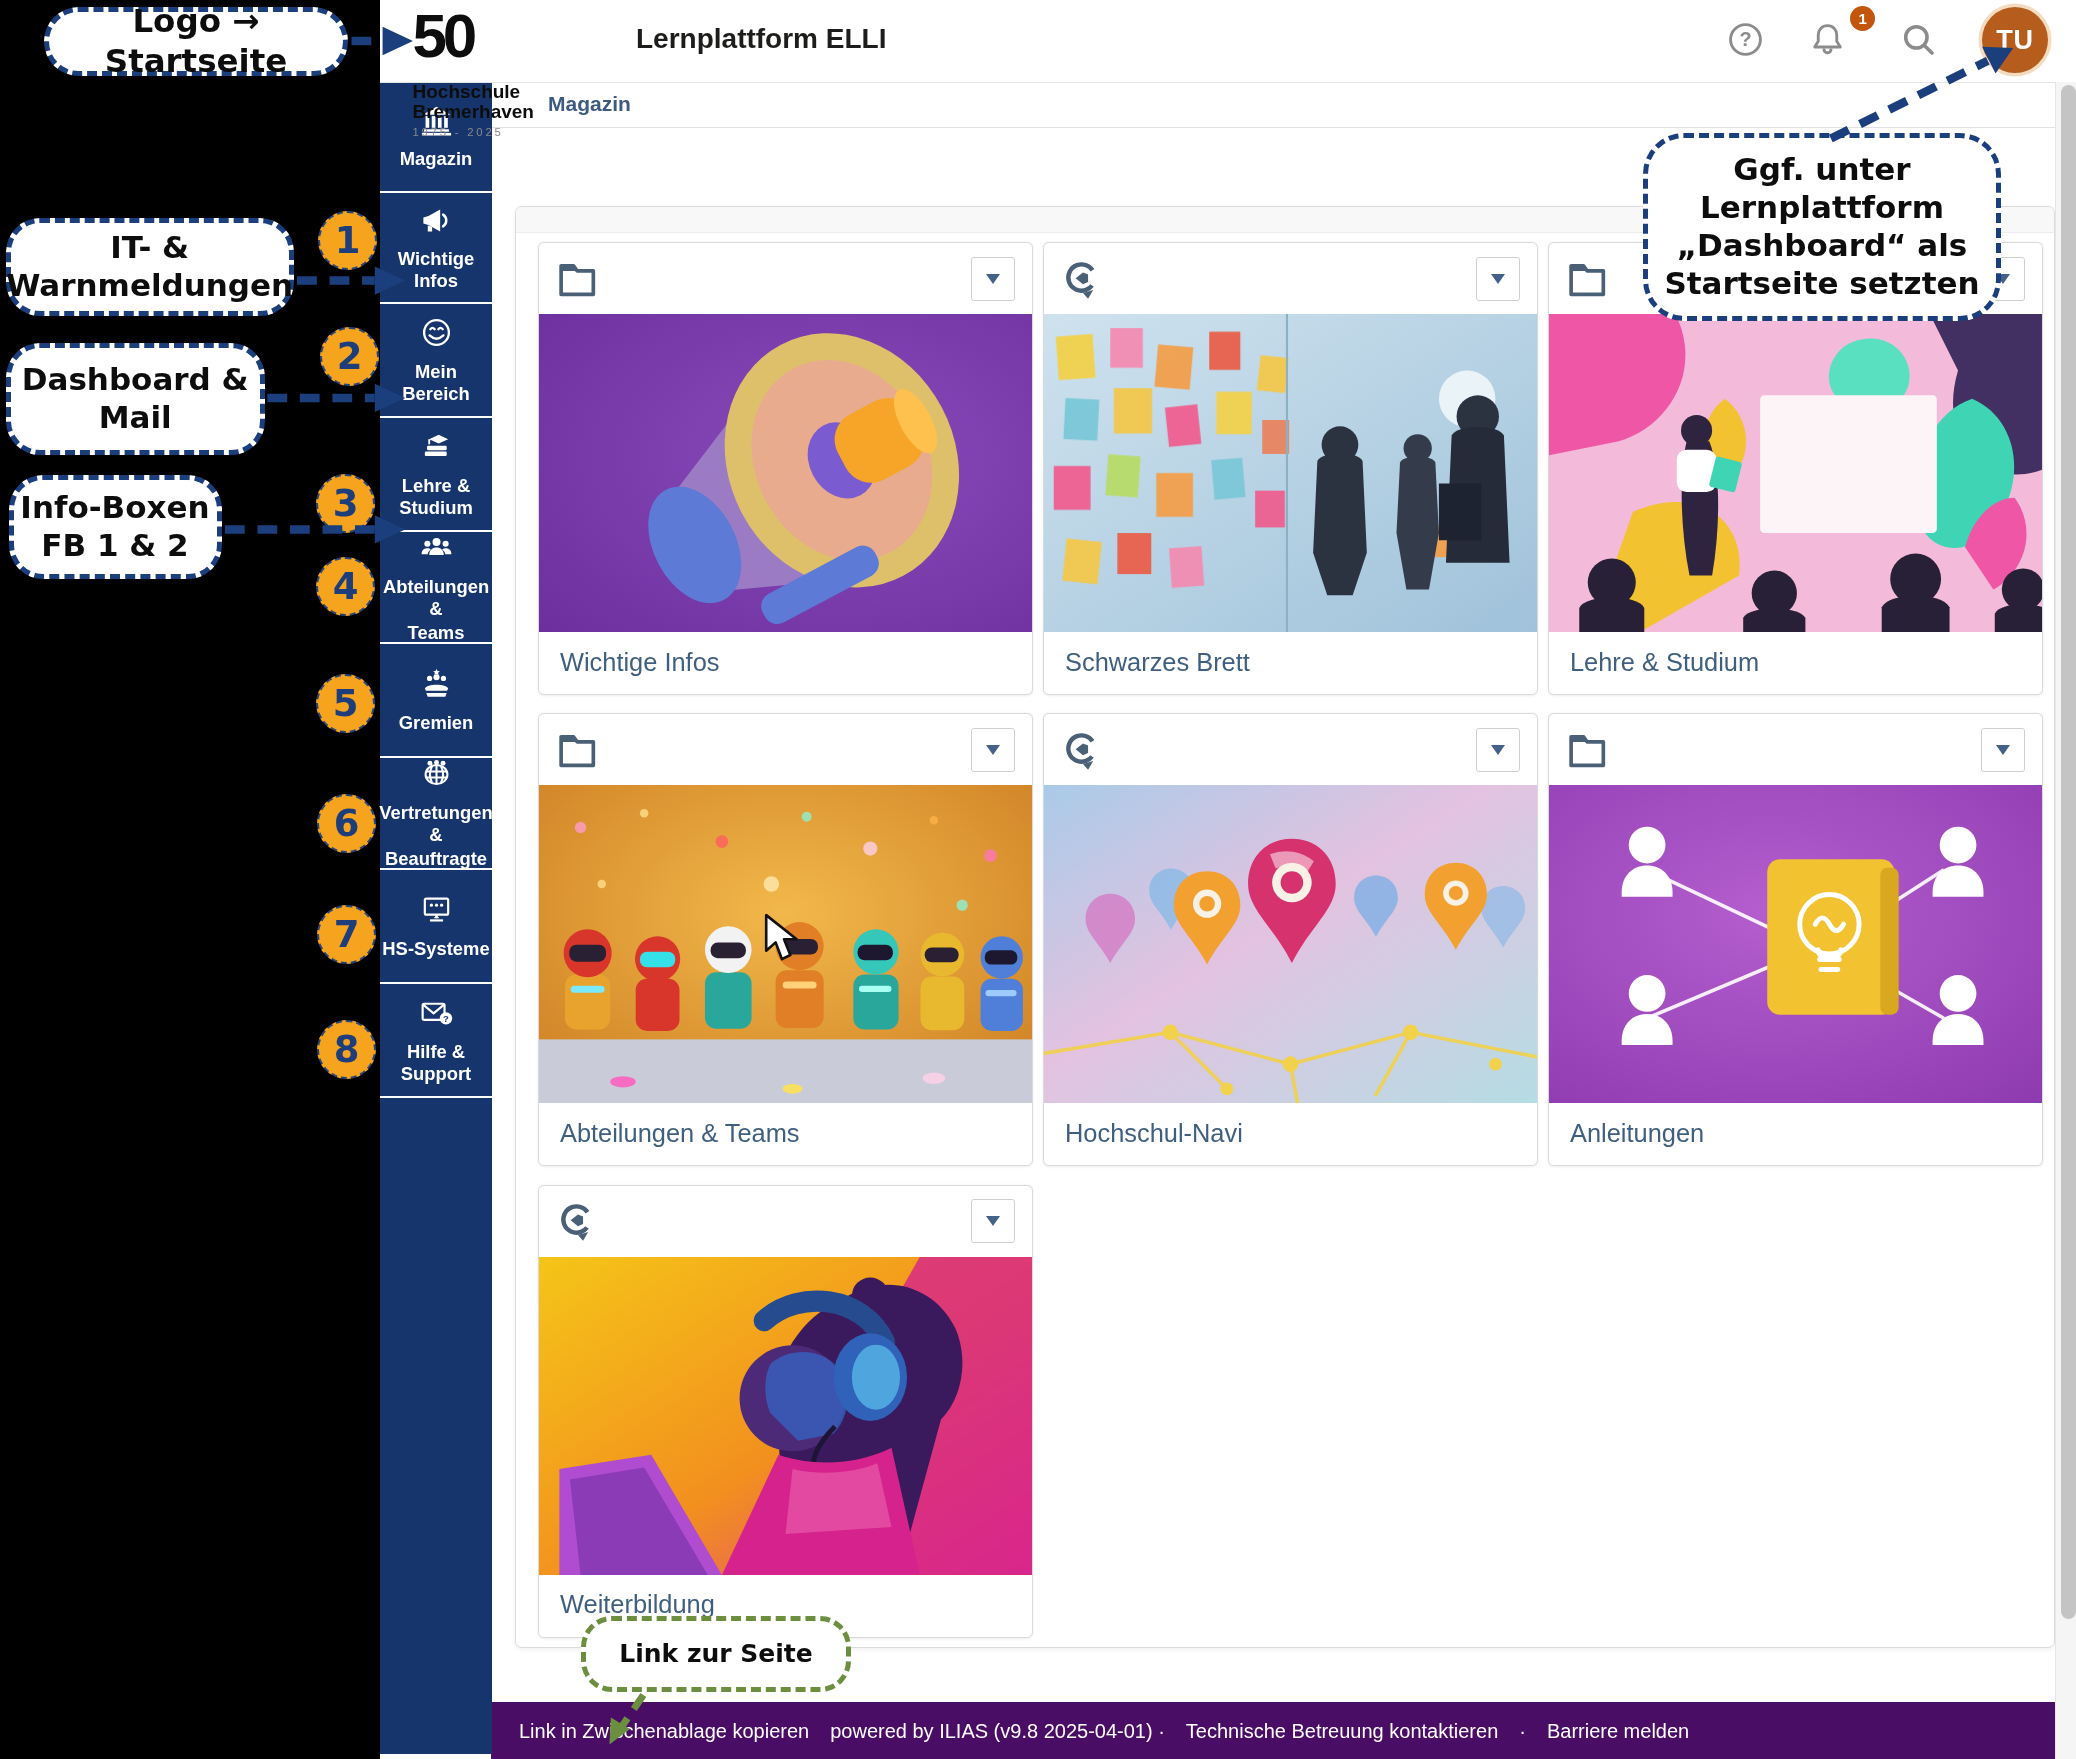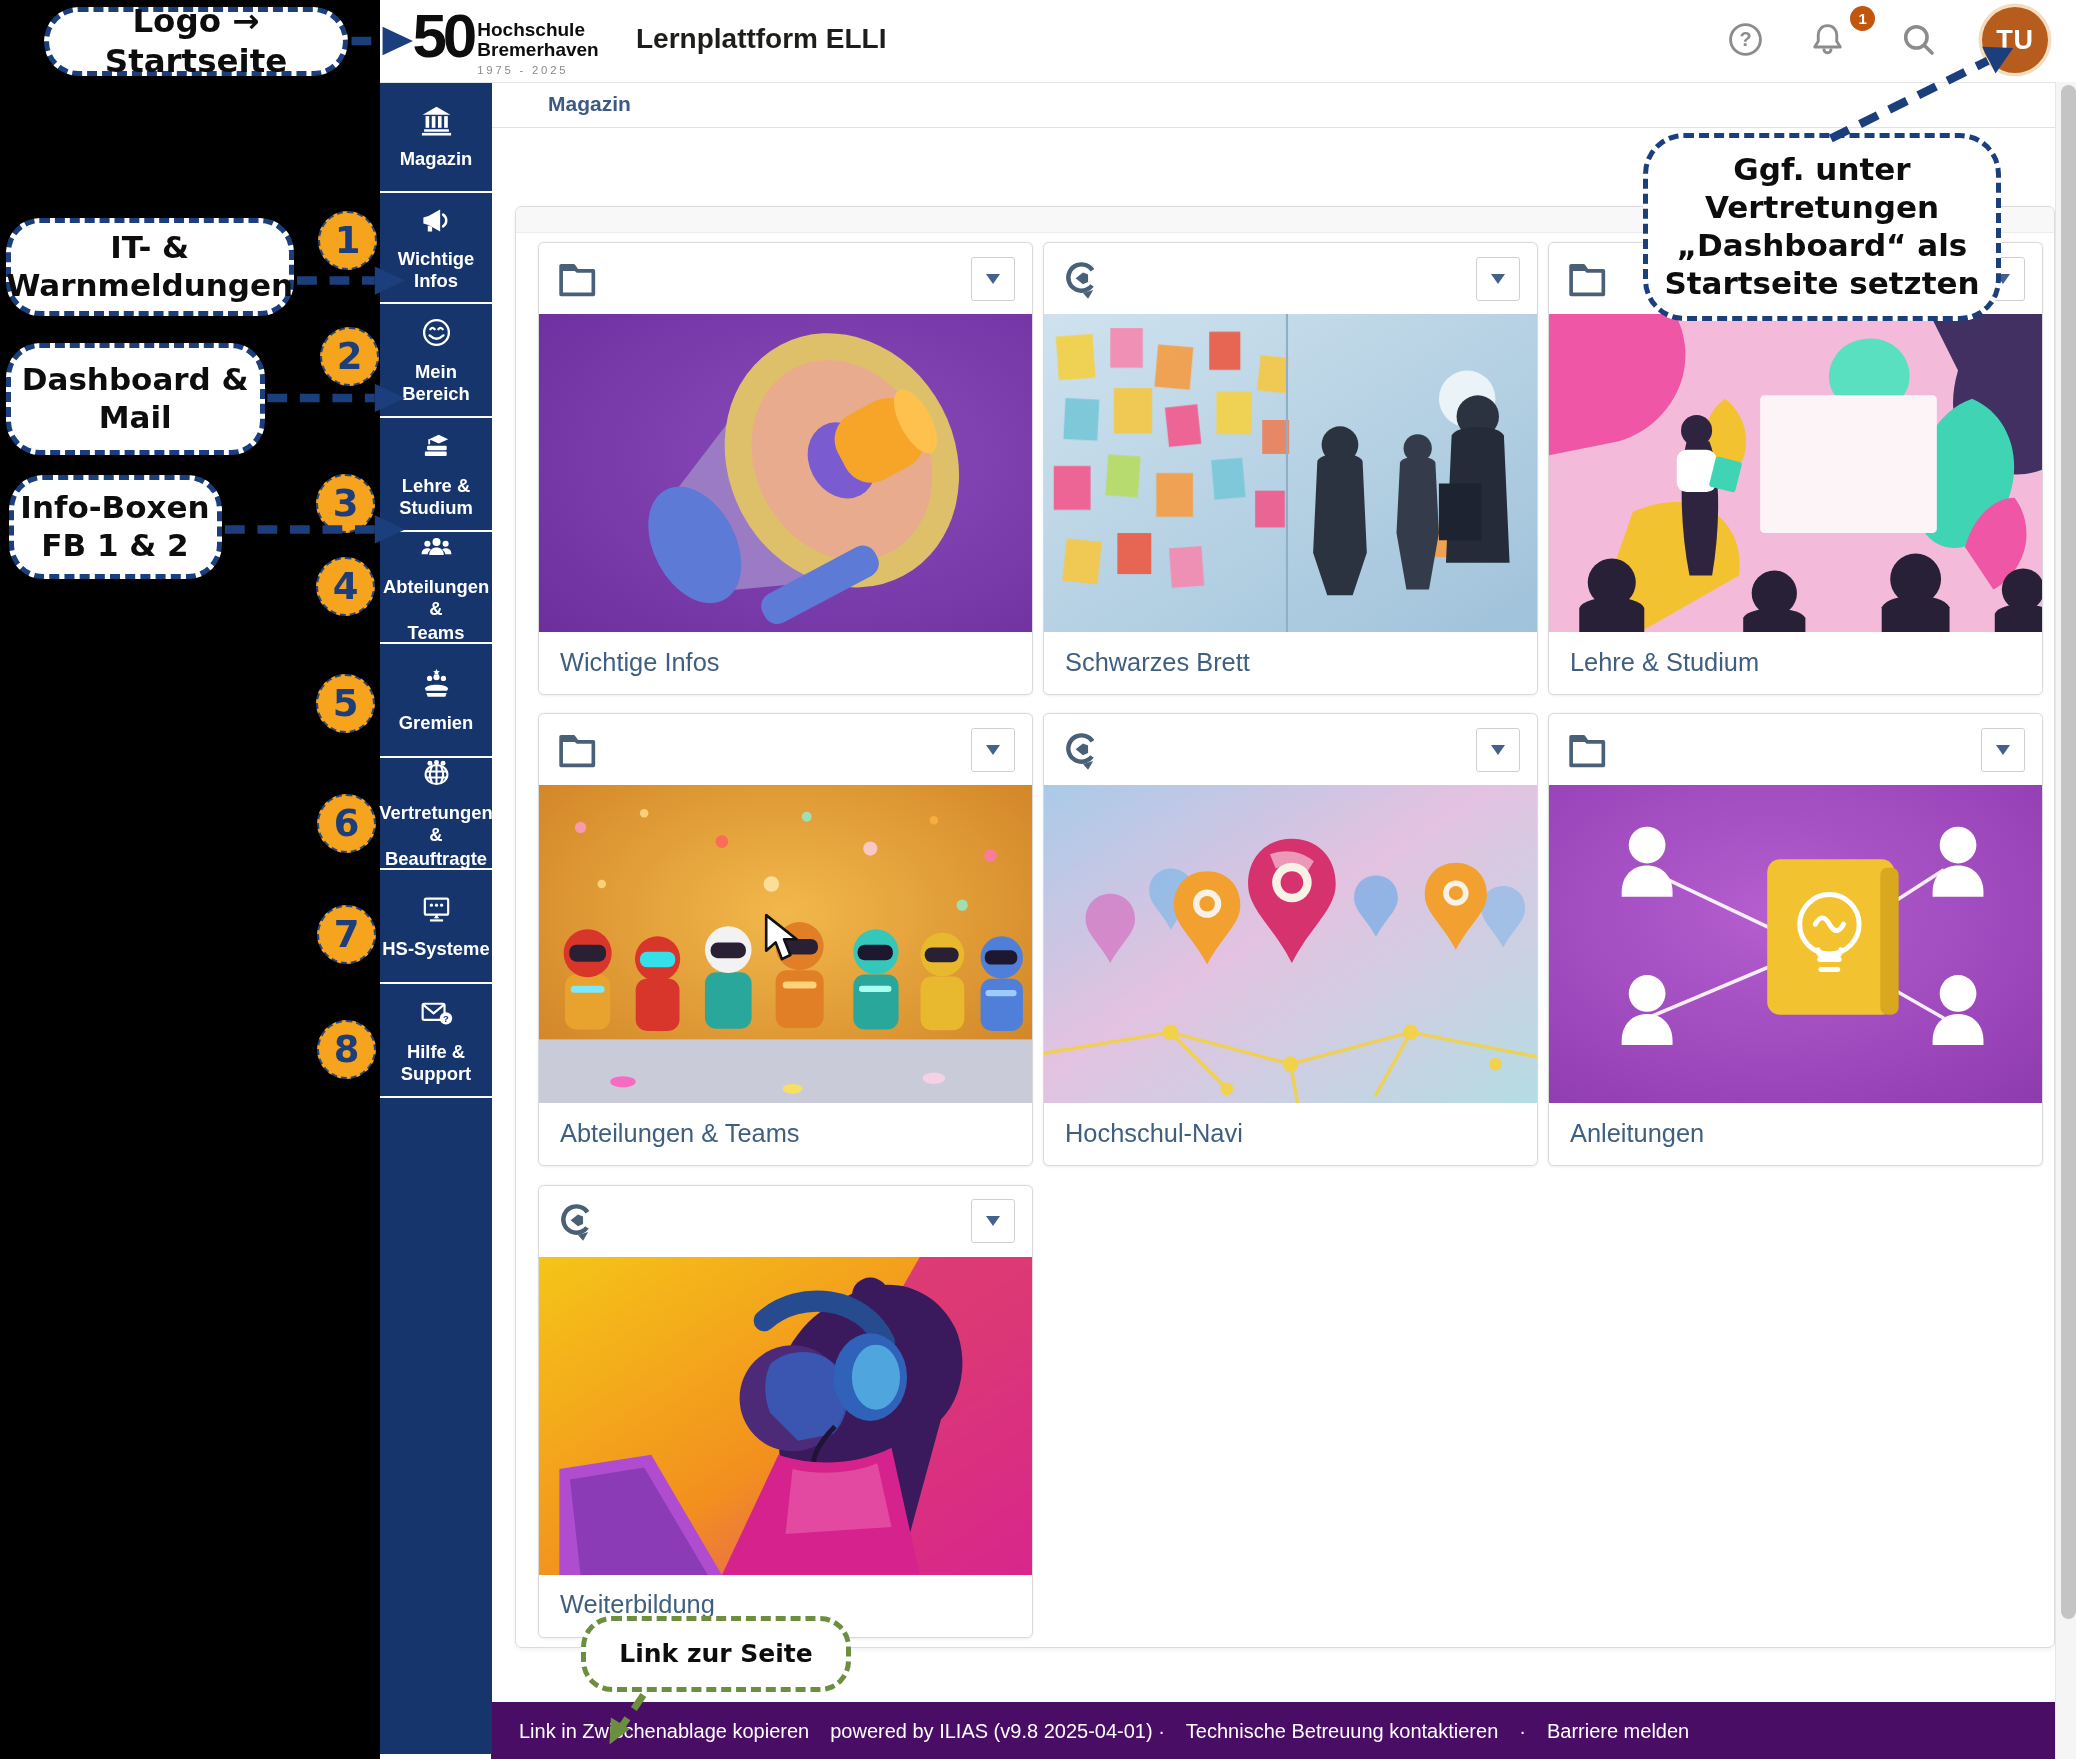--- a/index.html
+++ b/index.html
@@ -5,21 +5,21 @@
   html,body{margin:0;padding:0;}
   body{
     position:relative;width:2077px;height:1760px;overflow:hidden;
     background:#000;font-family:"Liberation Sans",sans-serif;
   }
   .abs{position:absolute;}
   
   .page{left:380px;top:0;width:1697px;height:1760px;background:#fff;}
   
   .header{left:380px;top:0;width:1697px;height:82px;background:#fff;border-bottom:1.4px solid #e5e5e5;z-index:5;}
-  .logo{left:32.5px;top:7px;display:flex;align-items:flex-start;gap:4.2px;color:#111;cursor:pointer;}
+  .logo{left:32.5px;top:7px;display:flex;align-items:flex-start;gap:4.2px;color:#111;cursor:pointer;flex-direction:column;}
   .logo-num{font-size:62px;font-weight:900;line-height:58px;letter-spacing:-4.2px;color:#0d0d0d;}
   .logo-txt{display:flex;flex-direction:column;margin-top:12.7px;}
   .logo-name{font-size:19px;font-weight:800;line-height:20.5px;color:#0d0d0d;}
   .logo-years{font-size:11.3px;letter-spacing:2.8px;color:#8a8a8a;margin-top:3.5px;}
   .app-title{left:256px;top:22.6px;font-size:28px;font-weight:700;color:#1d1d1b;}
   .hicon{width:37px;height:37px;color:#8c8c8c;cursor:pointer;}
   .help-ic{left:1347px;top:21px;}
   .bell-ic{left:1429px;top:20px;}
   .badge{left:1470px;top:5.7px;width:25.4px;height:25.4px;border-radius:50%;background:#c2560d;color:#fff;
     font-size:15px;font-weight:700;display:flex;align-items:center;justify-content:center;z-index:6;}
@@ -620,21 +620,21 @@
 <div class="abs co co-dash anno">
   <div>Dashboard &amp;</div>
   <div>Mail</div>
 </div>
 <div class="abs co co-info anno">
   <div>Info-Boxen</div>
   <div>FB 1 &amp; 2</div>
 </div>
 <div class="abs co co-set anno">
   <div>Ggf. unter</div>
-  <div>Vertretungen</div>
+  <div>Lernplattform</div>
   <div>„Dashboard“ als</div>
   <div>Startseite setzten</div>
 </div>
 <div class="abs co co-link anno">
   <div>Link zur Seite</div>
 </div>
 
 <div class="abs num anno" style="left:318px;top:211px">1</div>
 <div class="abs num anno" style="left:320px;top:327px">2</div>
 <div class="abs num anno" style="left:316px;top:474px">3</div>

